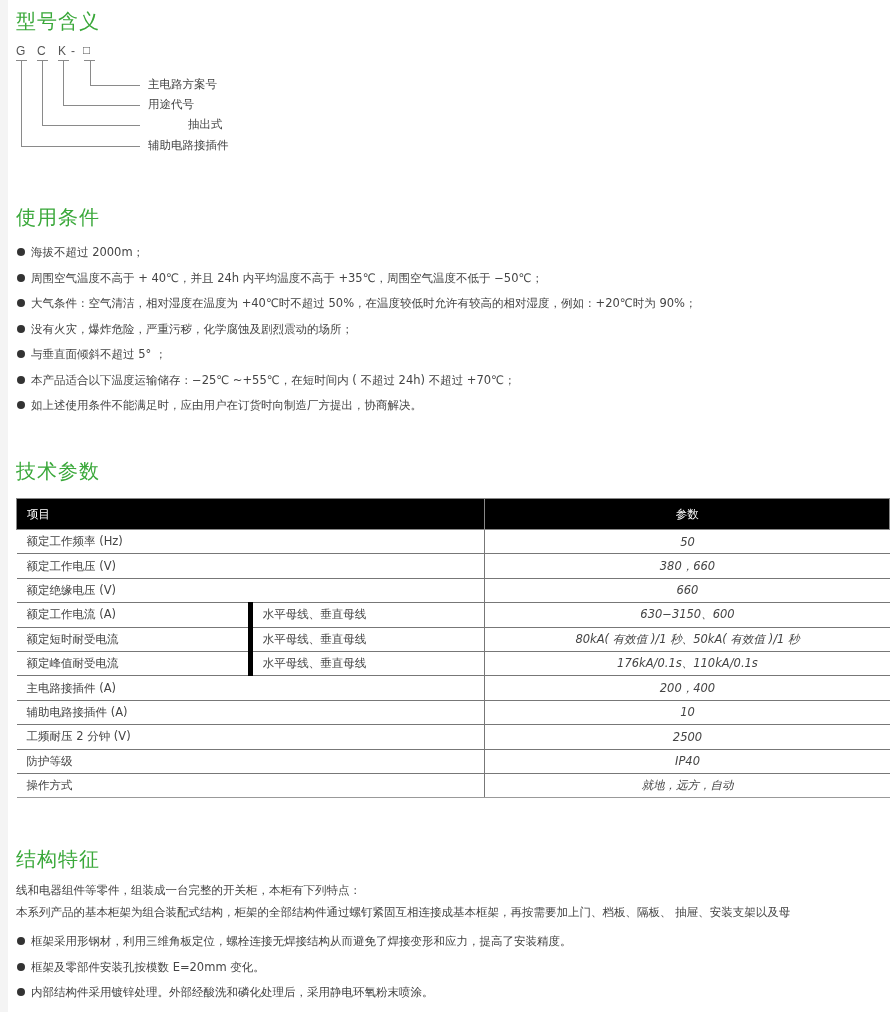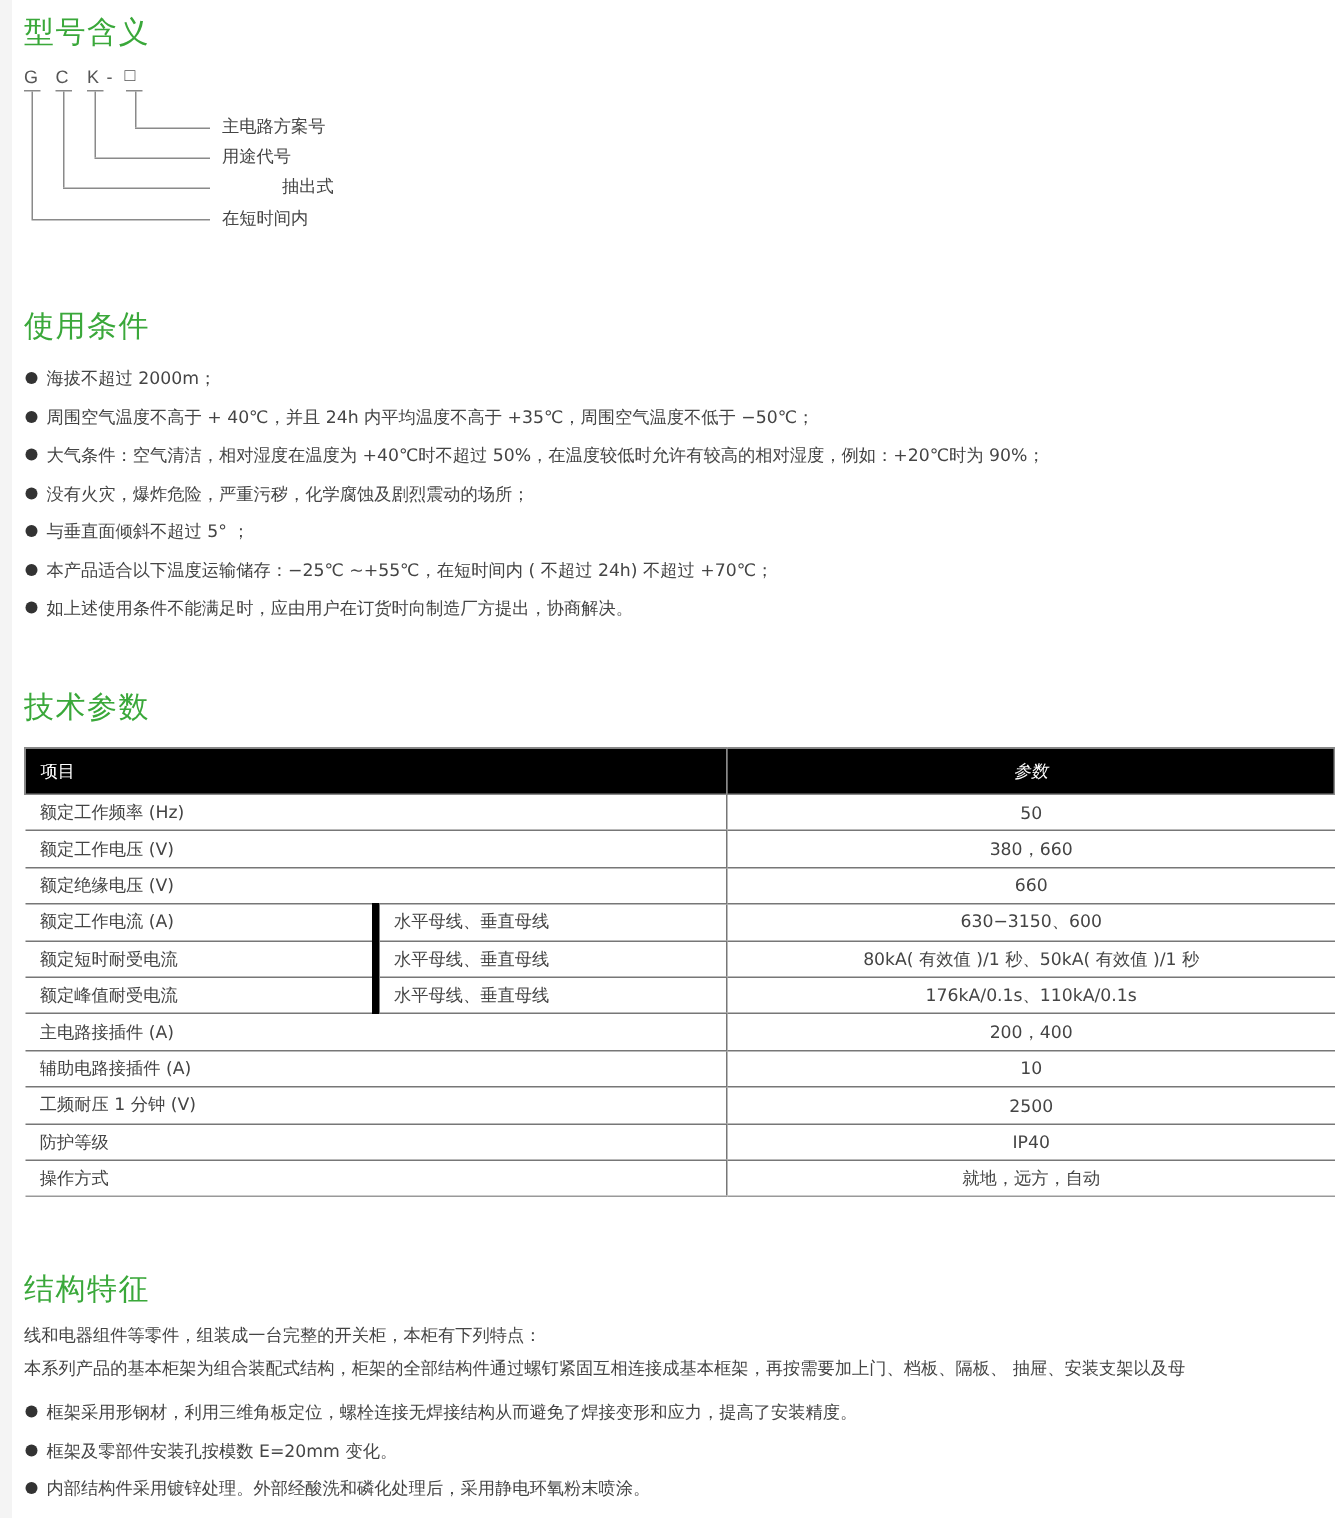--- a/index.html
+++ b/index.html
@@ -13,23 +13,23 @@
   .dg-letter { position: absolute; font-size: 12px; color: #555; font-family: "Liberation Sans", sans-serif; }
   .dg-line { position: absolute; background: #8a8a8a; }
   .dg-label { position: absolute; left: 132px; font-size: 11.5px; color: #444; white-space: nowrap; }
   
   .bullet-list { position: absolute; left: 0; }
   .bullet { position: relative; height: 25.5px; font-size: 11.5px; color: #444; padding-left: 15px; white-space: nowrap; line-height: 16px; }
   .bullet .dot { position: absolute; left: 1px; top: 4px; width: 8px; height: 8px; background: #333; border-radius: 50%; }
   
   .spec-table { position: absolute; left: 0; top: 498px; width: 874px; border-collapse: collapse; font-size: 11.5px; color: #444; }
   .spec-table th { background: #000; color: #fff; font-weight: normal; height: 31px; text-align: left; padding-left: 10px; border: 1px solid #888; }
-  .spec-table th.center { text-align: center; padding-left: 0; font-style: italic; }
+  .spec-table th.center { text-align: center; padding-left: 0; }
   .spec-table td { height: 24.4px; border-bottom: 1px solid #777; padding-left: 10px; }
-  .spec-table td.val { text-align: center; padding-left: 0; border-left: 1px solid #777; }
+  .spec-table td.val { text-align: center; padding-left: 0; border-left: 1px solid #777; font-style: italic; }
   .spec-table td.sub { border-left: 5px solid #000000; margin-left: 25px; }
   .spec-table tr:last-child td { border-bottom: 1px solid #999; }
   .para { position: absolute; left: 0; width: 874px; font-size: 11.5px; color: #444; line-height: 22px; }
 </style>
 </head>
 <body>
 
 <div class="left-strip"></div>
 
 <div class="content">
@@ -56,21 +56,21 @@
 
     <div class="dg-line" style="left:26px;top:17px;width:1px;height:64px;"></div>
     <div class="dg-line" style="left:26px;top:81px;width:98px;height:1px;"></div>
 
     <div class="dg-line" style="left:5px;top:17px;width:1px;height:85px;"></div>
     <div class="dg-line" style="left:5px;top:102px;width:119px;height:1px;"></div>
 
     <span class="dg-label" style="top:33px;">主电路方案号</span>
     <span class="dg-label" style="top:53px;">用途代号</span>
     <span class="dg-label" style="top:73px;margin-left:40px;">抽出式</span>
-    <span class="dg-label" style="top:94px;">在短时间内</span>
+    <span class="dg-label" style="top:94px;">辅助电路接插件</span>
   </div>
 
   <div class="section-title" style="top:204px;">使用条件</div>
   <div class="bullet-list" style="top:244px;">
     <div class="bullet"><span class="dot"></span><span>海拔不超过 2000m；</span></div>
     <div class="bullet"><span class="dot"></span><span>周围空气温度不高于 + 40℃，并且 24h 内平均温度不高于 +35℃，周围空气温度不低于 −50℃；</span></div>
     <div class="bullet"><span class="dot"></span><span>大气条件：空气清洁，相对湿度在温度为 +40℃时不超过 50%，在温度较低时允许有较高的相对湿度，例如：+20℃时为 90%；</span></div>
     <div class="bullet"><span class="dot"></span><span>没有火灾，爆炸危险，严重污秽，化学腐蚀及剧烈震动的场所；</span></div>
     <div class="bullet"><span class="dot"></span><span>与垂直面倾斜不超过 5° ；</span></div>
     <div class="bullet"><span class="dot"></span><span>本产品适合以下温度运输储存：−25℃ ~+55℃，在短时间内 ( 不超过 24h) 不超过 +70℃；</span></div>
@@ -120,21 +120,21 @@
         </tr>
       <tr>
           <td colspan="2">主电路接插件 (A)</td>
           <td class="val">200，400</td>
         </tr>
       <tr>
           <td colspan="2">辅助电路接插件 (A)</td>
           <td class="val">10</td>
         </tr>
       <tr>
-          <td colspan="2">工频耐压 1 分钟 (V)</td>
+          <td colspan="2">工频耐压 2 分钟 (V)</td>
           <td class="val">2500</td>
         </tr>
       <tr>
           <td colspan="2">防护等级</td>
           <td class="val">IP40</td>
         </tr>
       <tr>
           <td colspan="2">操作方式</td>
           <td class="val">就地，远方，自动</td>
         </tr>

